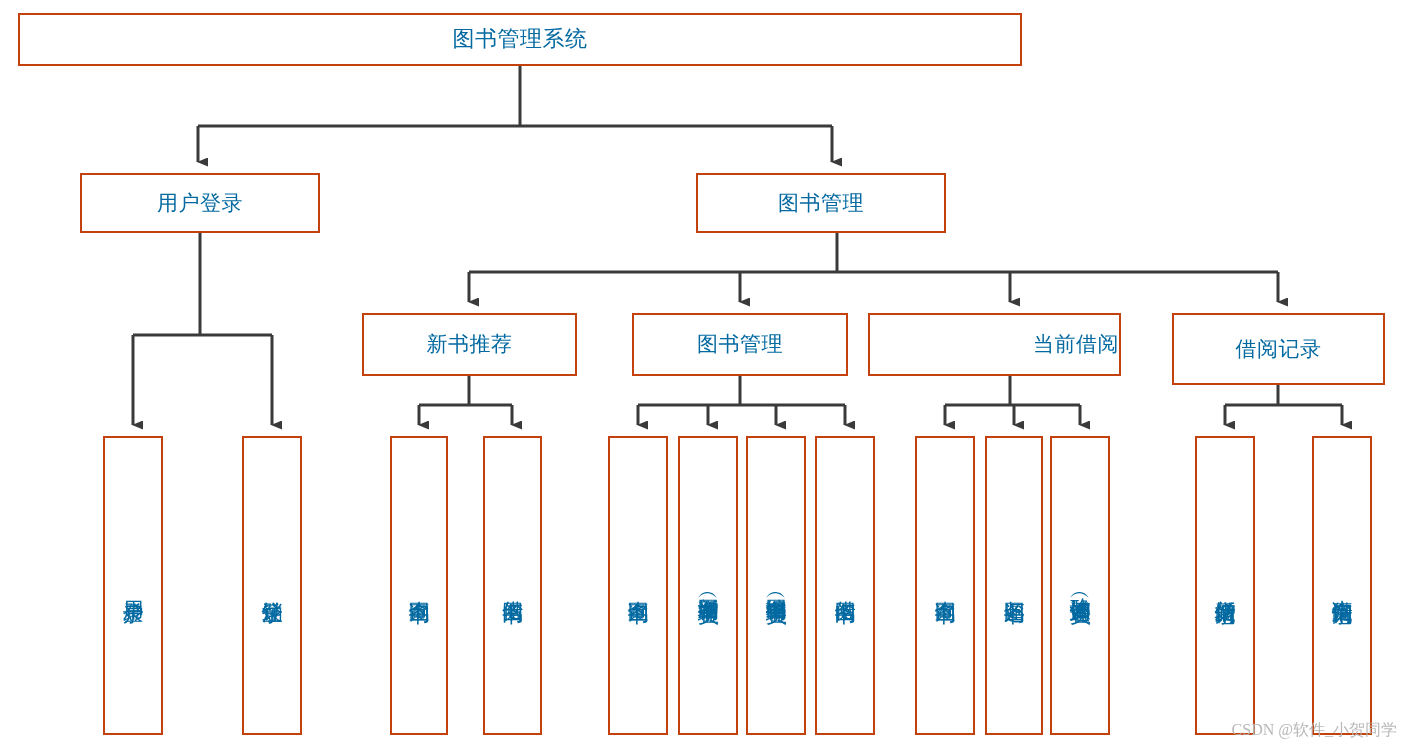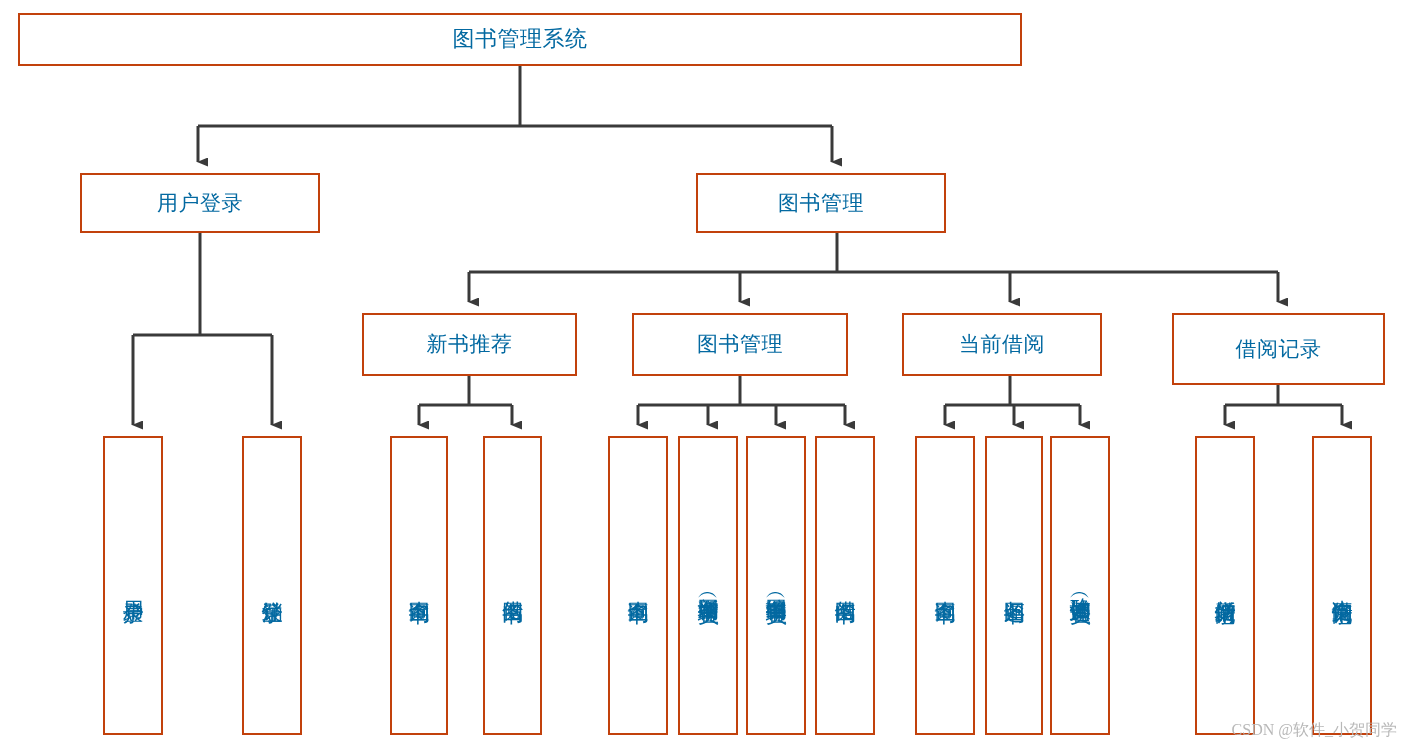--- a/index.html
+++ b/index.html
@@ -135,21 +135,21 @@
         <span class="label">图书管理</span>
       </div>
     </div>
   <div id="level3-layer">
       <div class="node level2" style="left: 362px; top: 313px; width: 215px; height: 63px;">
         <span class="label">新书推荐</span>
       </div>
       <div class="node level2" style="left: 632px; top: 313px; width: 216px; height: 63px;">
         <span class="label">图书管理</span>
       </div>
-      <div class="node level2" style="left: 902px; top: 313px; width: 200px; height: 63px;">
+      <div class="node level2" style="left: 868px; top: 313px; width: 253px; height: 63px; justify-content: flex-end;">
         <span class="label">当前借阅</span>
       </div>
       <div class="node level2" style="left: 1172px; top: 313px; width: 213px; height: 72px;">
         <span class="label">借阅记录</span>
       </div>
     </div>
   <div id="leaf-layer">
       <div class="node leaf" style="left: 103px; top: 436px; width: 60px; height: 299px;">
         <span class="label">用户登录</span>
       </div>

